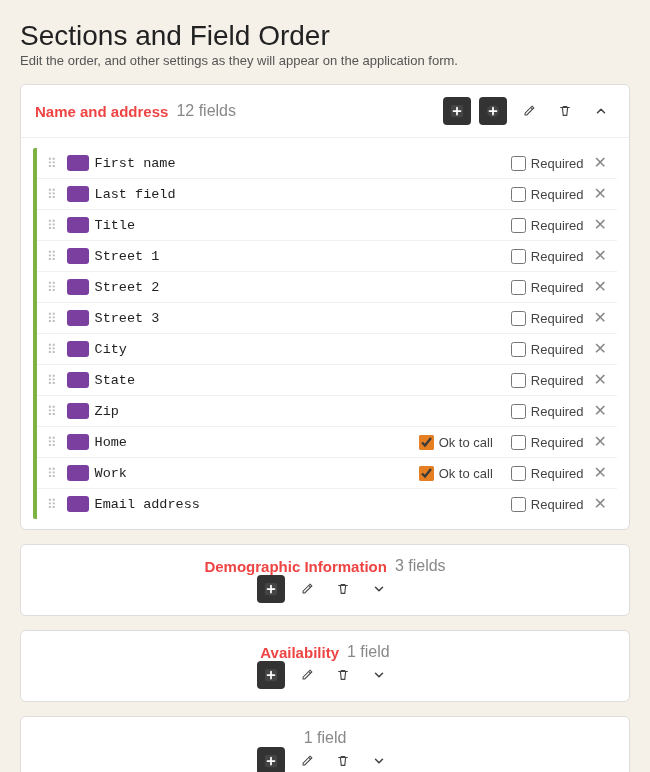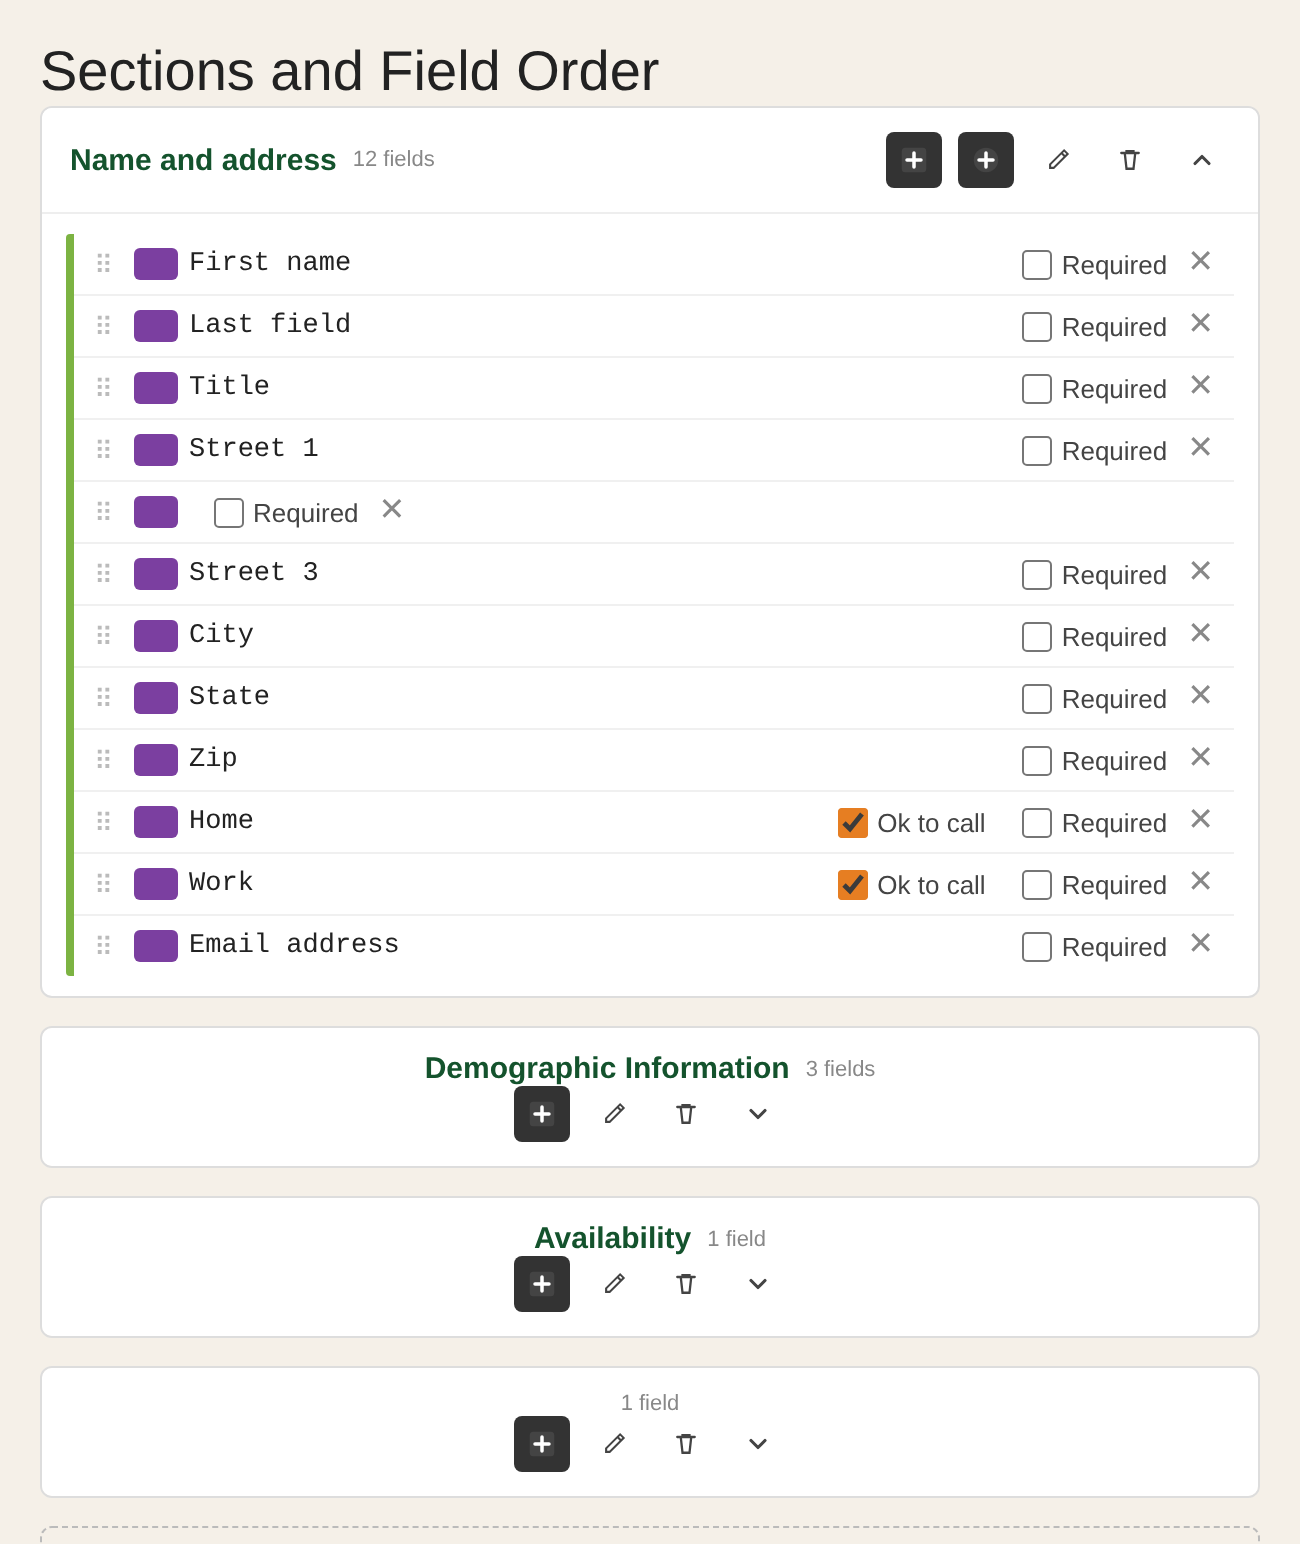--- a/index.html
+++ b/index.html
@@ -46,24 +46,24 @@
     }
     .section-header-left {
       display: flex;
       align-items: center;
       flex: 1;
       gap: 8px;
     }
     .section-title {
       font-weight: 700;
       font-size: 15px;
-      color: #14532d;
+      color: #ef4444;
     }
     .section-count {
-      font-size: 11px;
+      font-size: 16px;
       color: #888;
       font-weight: 400;
     }
     .section-header-actions {
       display: flex;
       align-items: center;
       gap: 8px;
     }
     .icon-btn {
       width: 28px;
@@ -176,20 +176,21 @@
       width: 14px;
       height: 14px;
       fill: currentColor;
     }
   </style>
 </head>
 <body>
 
 <div class="page-container">
   <h1 class="page-title">Sections and Field Order</h1>
+  <p class="page-subtitle">Edit the order, and other settings as they will appear on the application form.</p>
 
   
   <div class="section-card">
     <div class="section-header">
       <div class="section-header-left">
         <span class="section-title">Name and address</span>
         <span class="section-count">12 fields</span>
       </div>
       <div class="section-header-actions">
         <button class="icon-btn icon-btn-dark" title="Add field (square)">
@@ -265,20 +266,21 @@
         <label class="required-label">
           <input type="checkbox" style="">
           <span>Required</span>
         </label>
         <button class="close-btn">✕</button>
       </div>
 
       <div class="field-row">
         <span class="drag-handle">⠿</span>
         <span class="field-icon"></span>
+        <span class="field-name">Street 2</span>
         <label class="required-label">
           <input type="checkbox" style="">
           <span>Required</span>
         </label>
         <button class="close-btn">✕</button>
       </div>
 
       <div class="field-row">
         <span class="drag-handle">⠿</span>
         <span class="field-icon"></span>

